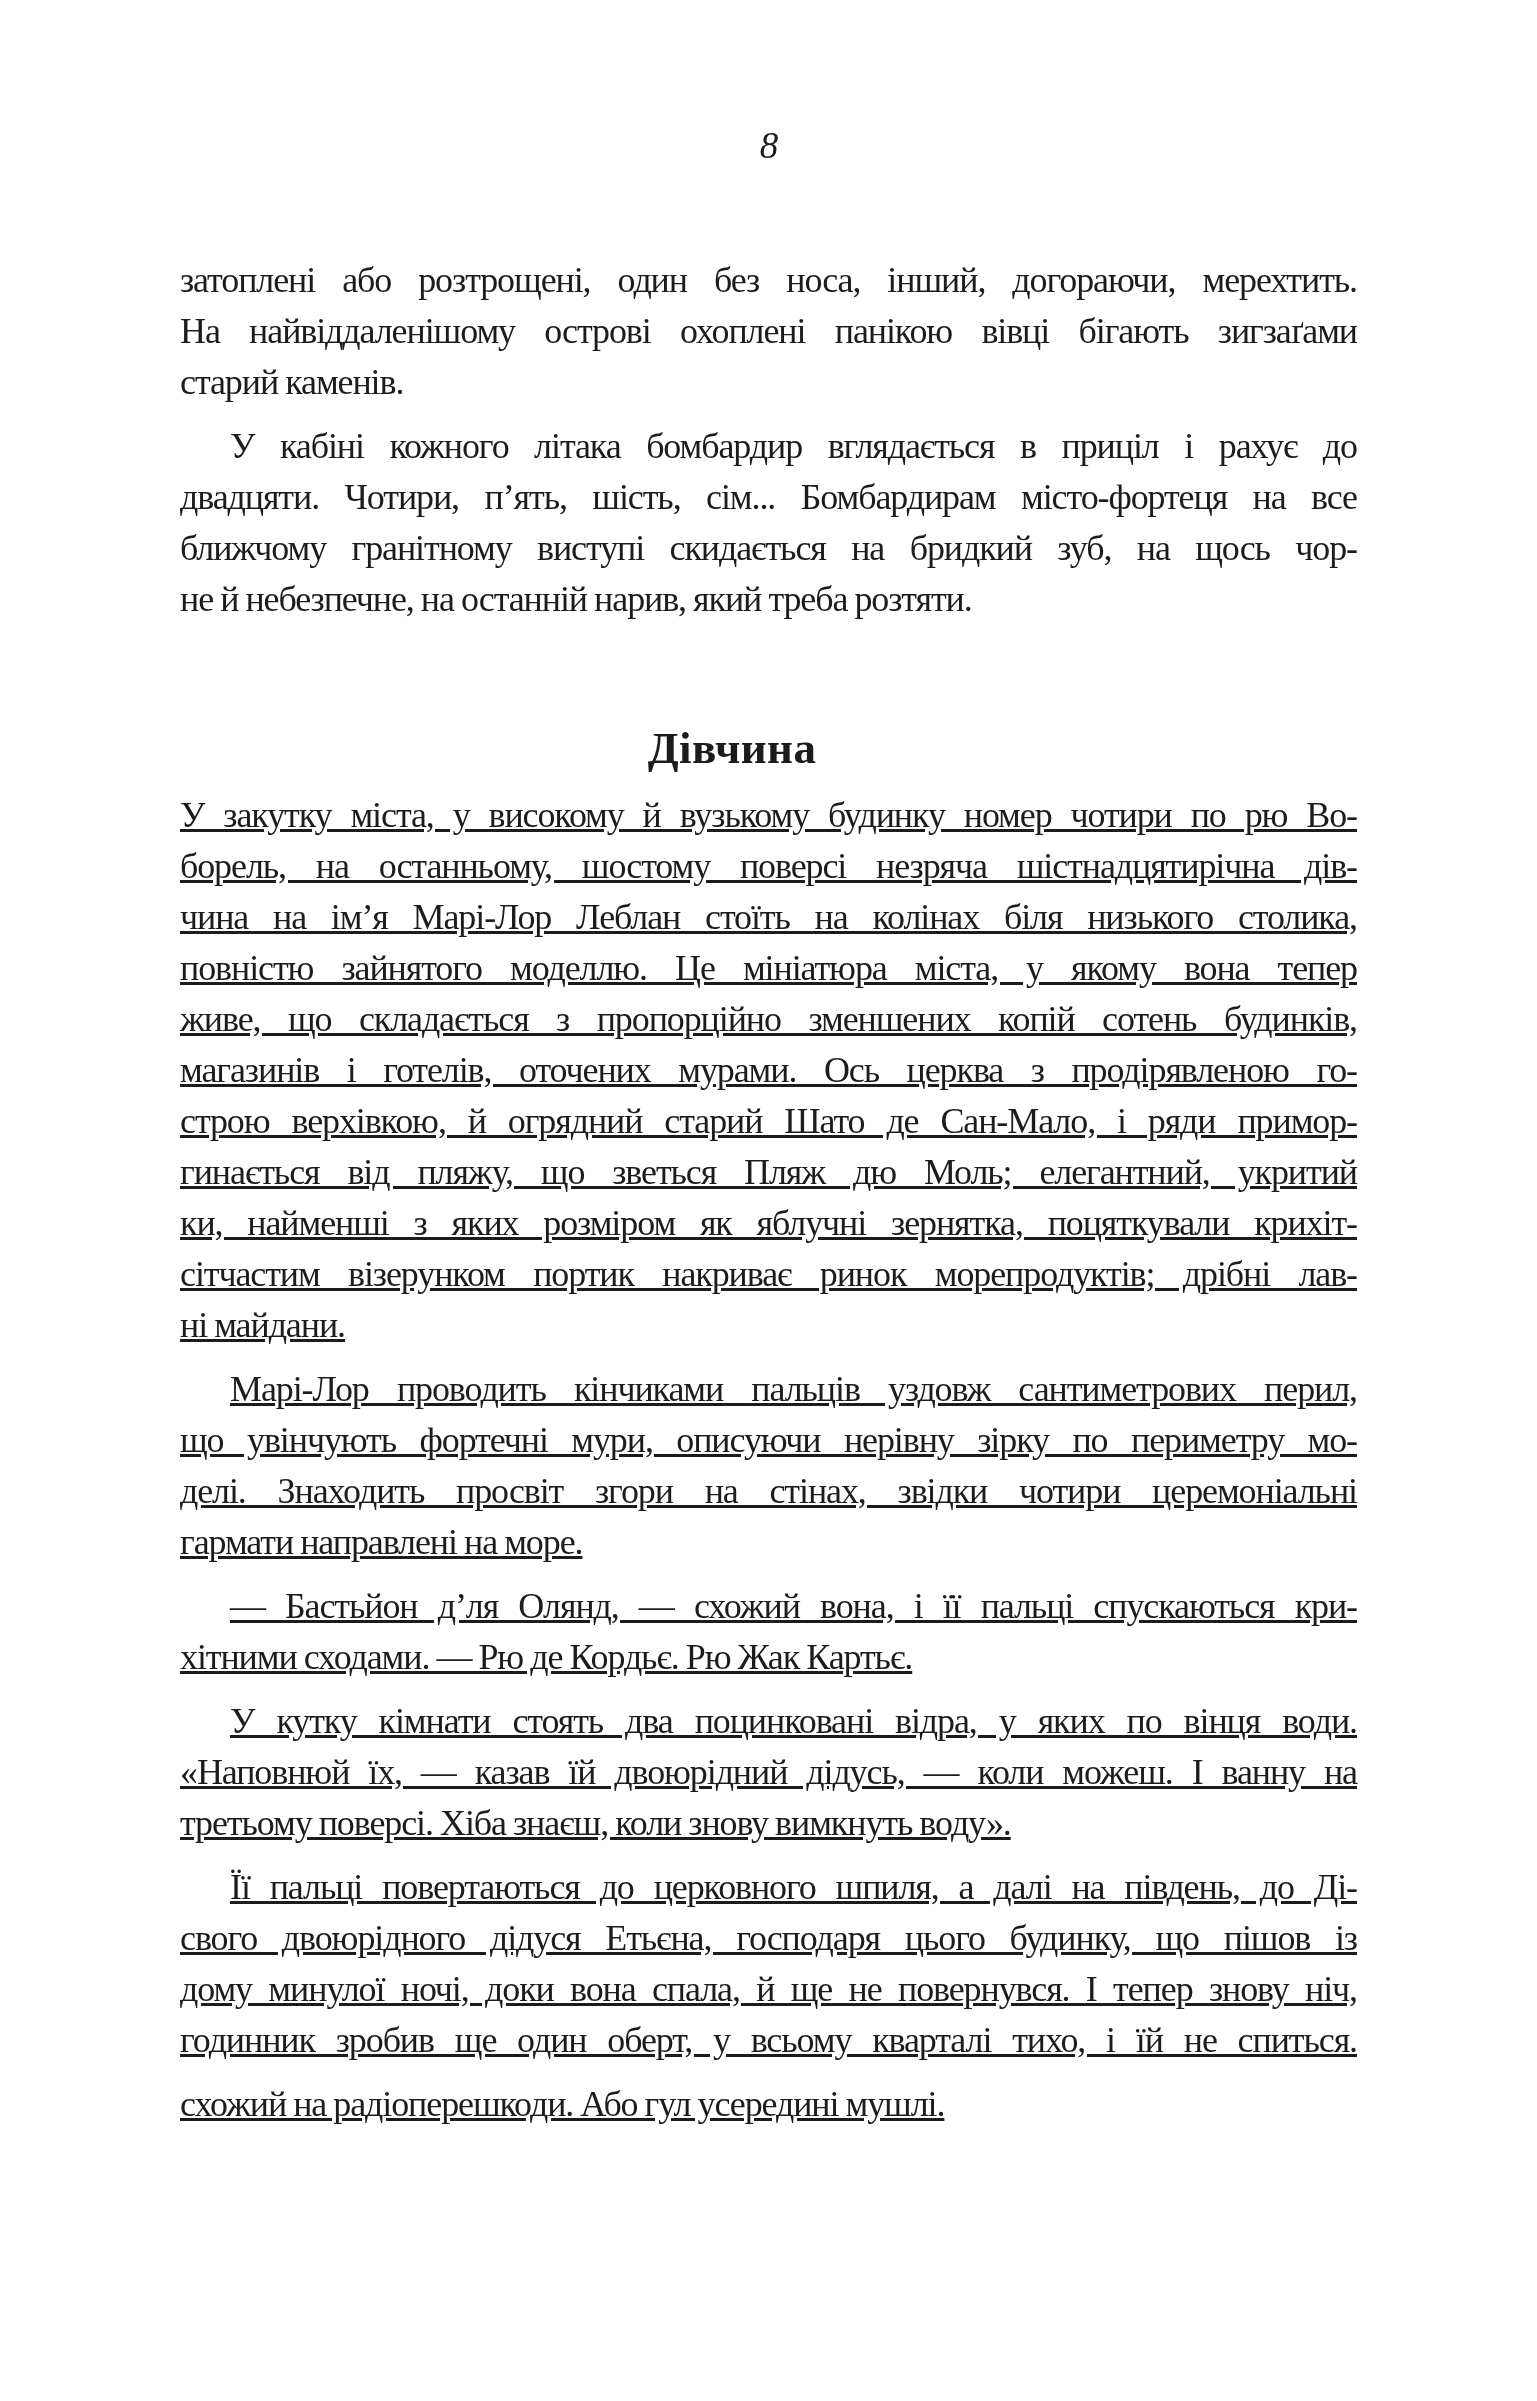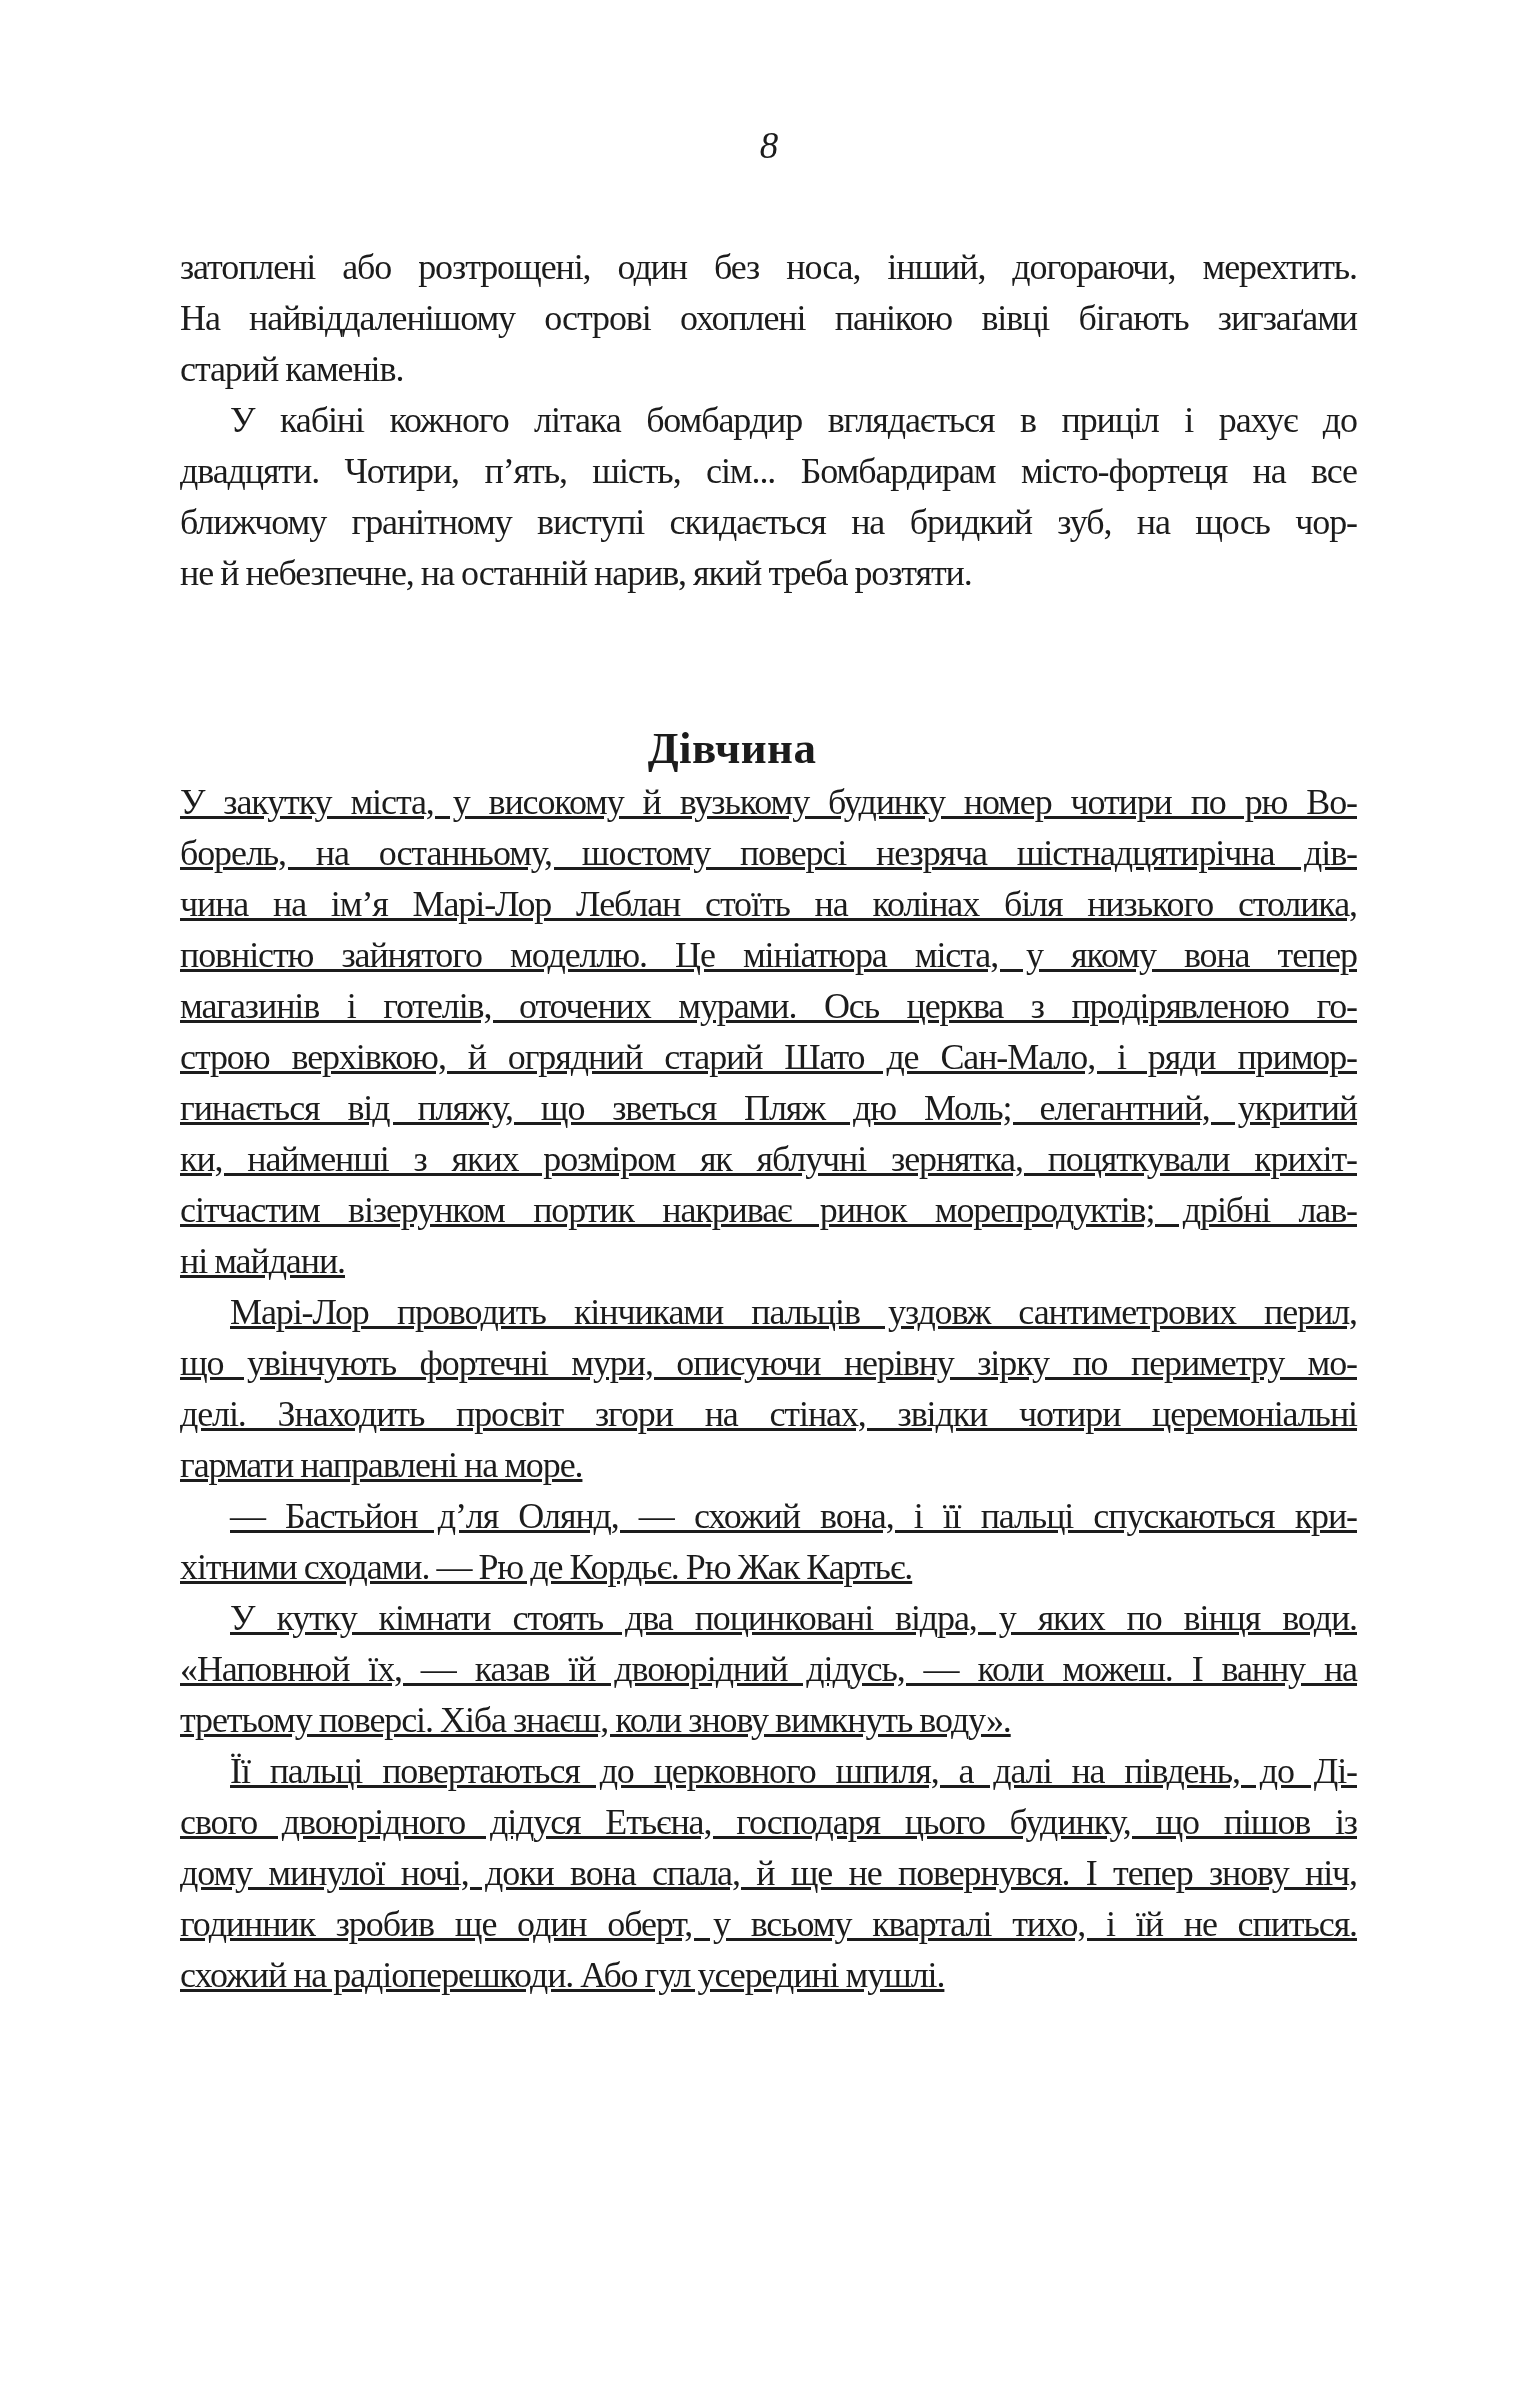--- a/index.html
+++ b/index.html
@@ -52,21 +52,21 @@
       position: absolute;
       top: 679px;
       left: 0;
       width: 1464px;
       text-align: center;
       font-weight: bold;
       font-size: 45px;
       line-height: 64px;
       letter-spacing: 0.4px;
     }
-    .para { display: block; }
+    .para { display: block; margin-top: 13px; }
     #block1 { top: 242px; }
     #block2 { top: 777px; text-decoration: underline; }
   </style>
 </head>
 <body>
 
 <div>
 
   <div class="page-number">8</div>
 
@@ -88,20 +88,21 @@
 
   <h2 class="heading">Дівчина</h2>
 
   <div class="block" id="block2">
 
     <div class="para">
       <span class="line">У закутку міста, у високому й вузькому будинку номер чотири по рю Во-</span>
       <span class="line">борель, на останньому, шостому поверсі незряча шістнадцятирічна дів-</span>
       <span class="line">чина на ім’я Марі-Лор Леблан стоїть на колінах біля низького столика,</span>
       <span class="line">повністю зайнятого моделлю. Це мініатюра міста, у якому вона тепер</span>
+      <span class="line">живе, що складається з пропорційно зменшених копій сотень будинків,</span>
       <span class="line">магазинів і готелів, оточених мурами. Ось церква з продірявленою го-</span>
       <span class="line">строю верхівкою, й огрядний старий Шато де Сан-Мало, і ряди примор-</span>
       <span class="line">гинається від пляжу, що зветься Пляж дю Моль; елегантний, укритий</span>
       <span class="line">ки, найменші з яких розміром як яблучні зернятка, поцяткували крихіт-</span>
       <span class="line">сітчастим візерунком портик накриває ринок морепродуктів; дрібні лав-</span>
       <span class="line last">ні майдани.</span>
     </div>
 
     <div class="para">
       <span class="line indent">Марі-Лор проводить кінчиками пальців уздовж сантиметрових перил,</span>

